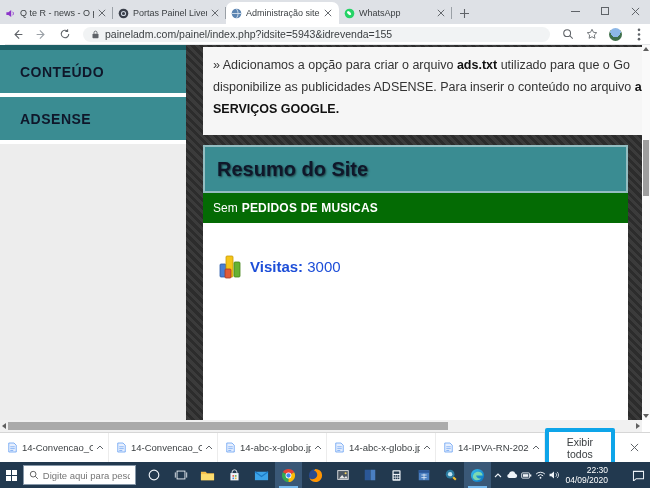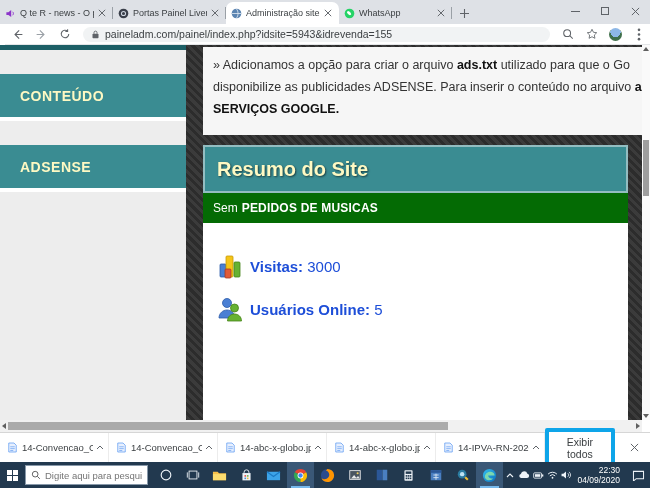--- a/index.html
+++ b/index.html
@@ -26,31 +26,31 @@
   .addr-pill { height:15px; flex:1; margin:0 6px; background:#f1f3f4; border-radius:8px; display:flex; align-items:center; padding:0 8px; }
   .addr-url { font-size:10.5px; color:#3c4043; white-space:nowrap; overflow:hidden; margin-left:5px; }
   .tool-right { display:flex; align-items:center; margin-right:4px; }
   .avatar { width:13px; height:13px; border-radius:50%; background:radial-gradient(circle at 50% 30%, #8db7e6 0 45%, #3f6f4a 46% 100%); margin:0 5px; }
 
   
   .page { position:absolute; left:0; top:45px; width:650px; height:387px;
     background:repeating-linear-gradient(45deg,#2c2c2c 0 3px,#3b3b3b 3px 6px); }
   .sidebar { position:absolute; left:0; top:0; width:186px; height:375px; background:#ededed; }
   .side-top { height:5px; background:#1d5f66; }
-  .side-item { height:43px; background:#3a8c92; color:#fef9c3; font-weight:bold; font-size:14px; letter-spacing:.5px; display:flex; align-items:center; padding-left:20px; cursor:pointer;margin-top:24px; }
+  .side-item { height:43px; background:#3a8c92; color:#0f172a; font-weight:bold; font-size:14px; letter-spacing:.5px; display:flex; align-items:center; padding-left:20px; cursor:pointer; }
   .side-sep { height:4px; background:#fff; }
 
   .main { position:absolute; left:186px; top:0; width:456px; height:375px; overflow:hidden; }
   .news-box { position:absolute; left:17px; top:2px; width:500px; height:88px; background:#f6f6f6; padding:7px 0 0 10px; }
   .news-line { font-size:12.5px; color:#333; line-height:22px; white-space:nowrap; }
   .news-line b { color:#111; }
 
   .resumo-box { position:absolute; left:17px; top:100px; width:425px; height:275px; display:flex; flex-direction:column; }
   .resumo-header { height:48px; background:#3a8c92; border:2px solid #93bdc1; display:flex; align-items:center; padding-left:12px; }
-  .resumo-title { color:#fef9c3; font-weight:bold; font-size:20px; text-shadow:1px 1px 2px rgba(0,0,0,.55); }
+  .resumo-title { color:#0f172a; font-weight:bold; font-size:20px; text-shadow:1px 1px 2px rgba(0,0,0,.55); }
   .resumo-status { height:30px; background:#046b04; color:#fff; font-size:12px; display:flex; align-items:center; padding-left:10px; }
   .resumo-status b { margin-left:4px; letter-spacing:.2px; }
   .resumo-body { flex:1; background:#fff; padding:30px 0 0 14px; }
   .stat-row { display:flex; align-items:center; margin-bottom:16px; }
   .stat-ico { width:27px; height:27px; margin-right:6px; }
   .stat-text { font-size:15px; color:#1d4ed8; }
   .stat-text b { font-weight:bold; }
 
   
   .vscroll { position:absolute; right:0; top:0; width:8px; height:375px; background:#fafafa; }
@@ -77,21 +77,21 @@
   .win-logo { width:11px; height:11px; display:grid; grid-template-columns:5px 5px; grid-template-rows:5px 5px; gap:1px; }
   .win-logo i { background:#fff; }
   .tb-search { width:137px; height:20px; background:#fff; border:1px solid #8899aa; display:flex; align-items:center; padding:0 5px; }
   .tb-search input { border:none; outline:none; font-size:9.5px; color:#444; width:100%; margin-left:4px; font-family:"Liberation Sans",sans-serif; background:transparent; }
   .tb-icons { display:flex; align-items:center; margin-left:4px; }
   .tb-ico { width:27px; height:26px; display:flex; align-items:center; justify-content:center; cursor:pointer; position:relative; }
   .tb-ico.open { background:#3a5877; }
   .tb-ico.open:after { content:""; position:absolute; bottom:0; left:4px; right:4px; height:2px; background:#76b9ed; }
   .tray { margin-left:auto; display:flex; align-items:center; }
   .tray-ico { width:14px; height:18px; display:flex; align-items:center; justify-content:center; cursor:pointer; }
-  .tb-clock { color:#fff; font-size:8.5px; text-align:right; line-height:10px; margin:0 6px 0 4px; cursor:pointer; }
+  .tb-clock { color:#fff; font-size:8.5px; text-align:right; line-height:10px; margin:0 18px 0 4px; cursor:pointer; }
   .tb-action { width:24px; height:26px; display:flex; align-items:center; justify-content:center; cursor:pointer; }
 </style>
 </head>
 <body>
 
 <div class="tabbar">
   <div class="tab">
     <span class="favicon">
       <svg viewBox="0 0 16 16" width="11" height="11">
           <path d="M2 6v4h3l4 3V3L5 6z" fill="#8c34c9"></path>
@@ -248,31 +248,20 @@
           <span class="stat-ico">
             <svg viewBox="0 0 27 27" width="27" height="27">
               <rect x="3" y="11" width="6" height="13" rx="1" fill="#4a7fd4" stroke="#2c5aa8" stroke-width="0.8"></rect>
               <rect x="9" y="3" width="7" height="21" rx="1" fill="#f5c518" stroke="#c79a08" stroke-width="0.8"></rect>
               <rect x="17" y="9" width="6" height="15" rx="1" fill="#67b232" stroke="#458418" stroke-width="0.8"></rect>
               <rect x="8" y="16" width="6" height="9" rx="1" fill="#e05b3a" stroke="#a83a20" stroke-width="0.8"></rect>
             </svg>
           </span>
           <span class="stat-text"><b>Visitas:</b>&nbsp;<span>3000</span></span>
         </div>
-        <div class="stat-row">
-          <span class="stat-ico">
-            <svg viewBox="0 0 27 27" width="27" height="27">
-              <circle cx="10" cy="7" r="4.5" fill="#4a7fd4" stroke="#2c5aa8" stroke-width="0.8"></circle>
-              <path d="M2 22c0-5 4-8 8-8s8 3 8 8z" fill="#4a7fd4" stroke="#2c5aa8" stroke-width="0.8"></path>
-              <circle cx="17.5" cy="12" r="4" fill="#67b232" stroke="#458418" stroke-width="0.8"></circle>
-              <path d="M10.5 25c0-4.5 3.4-7 7-7s7 2.5 7 7z" fill="#67b232" stroke="#458418" stroke-width="0.8"></path>
-            </svg>
-          </span>
-          <span class="stat-text"><b>Usuários Online:</b>&nbsp;<span>5</span></span>
-        </div>
       </div>
     </div>
   </div>
 
   <div class="vscroll">
     <span class="arr-up"></span>
     <span class="vthumb"></span>
     <span class="arr-dn"></span>
   </div>
   <div class="hscroll">

